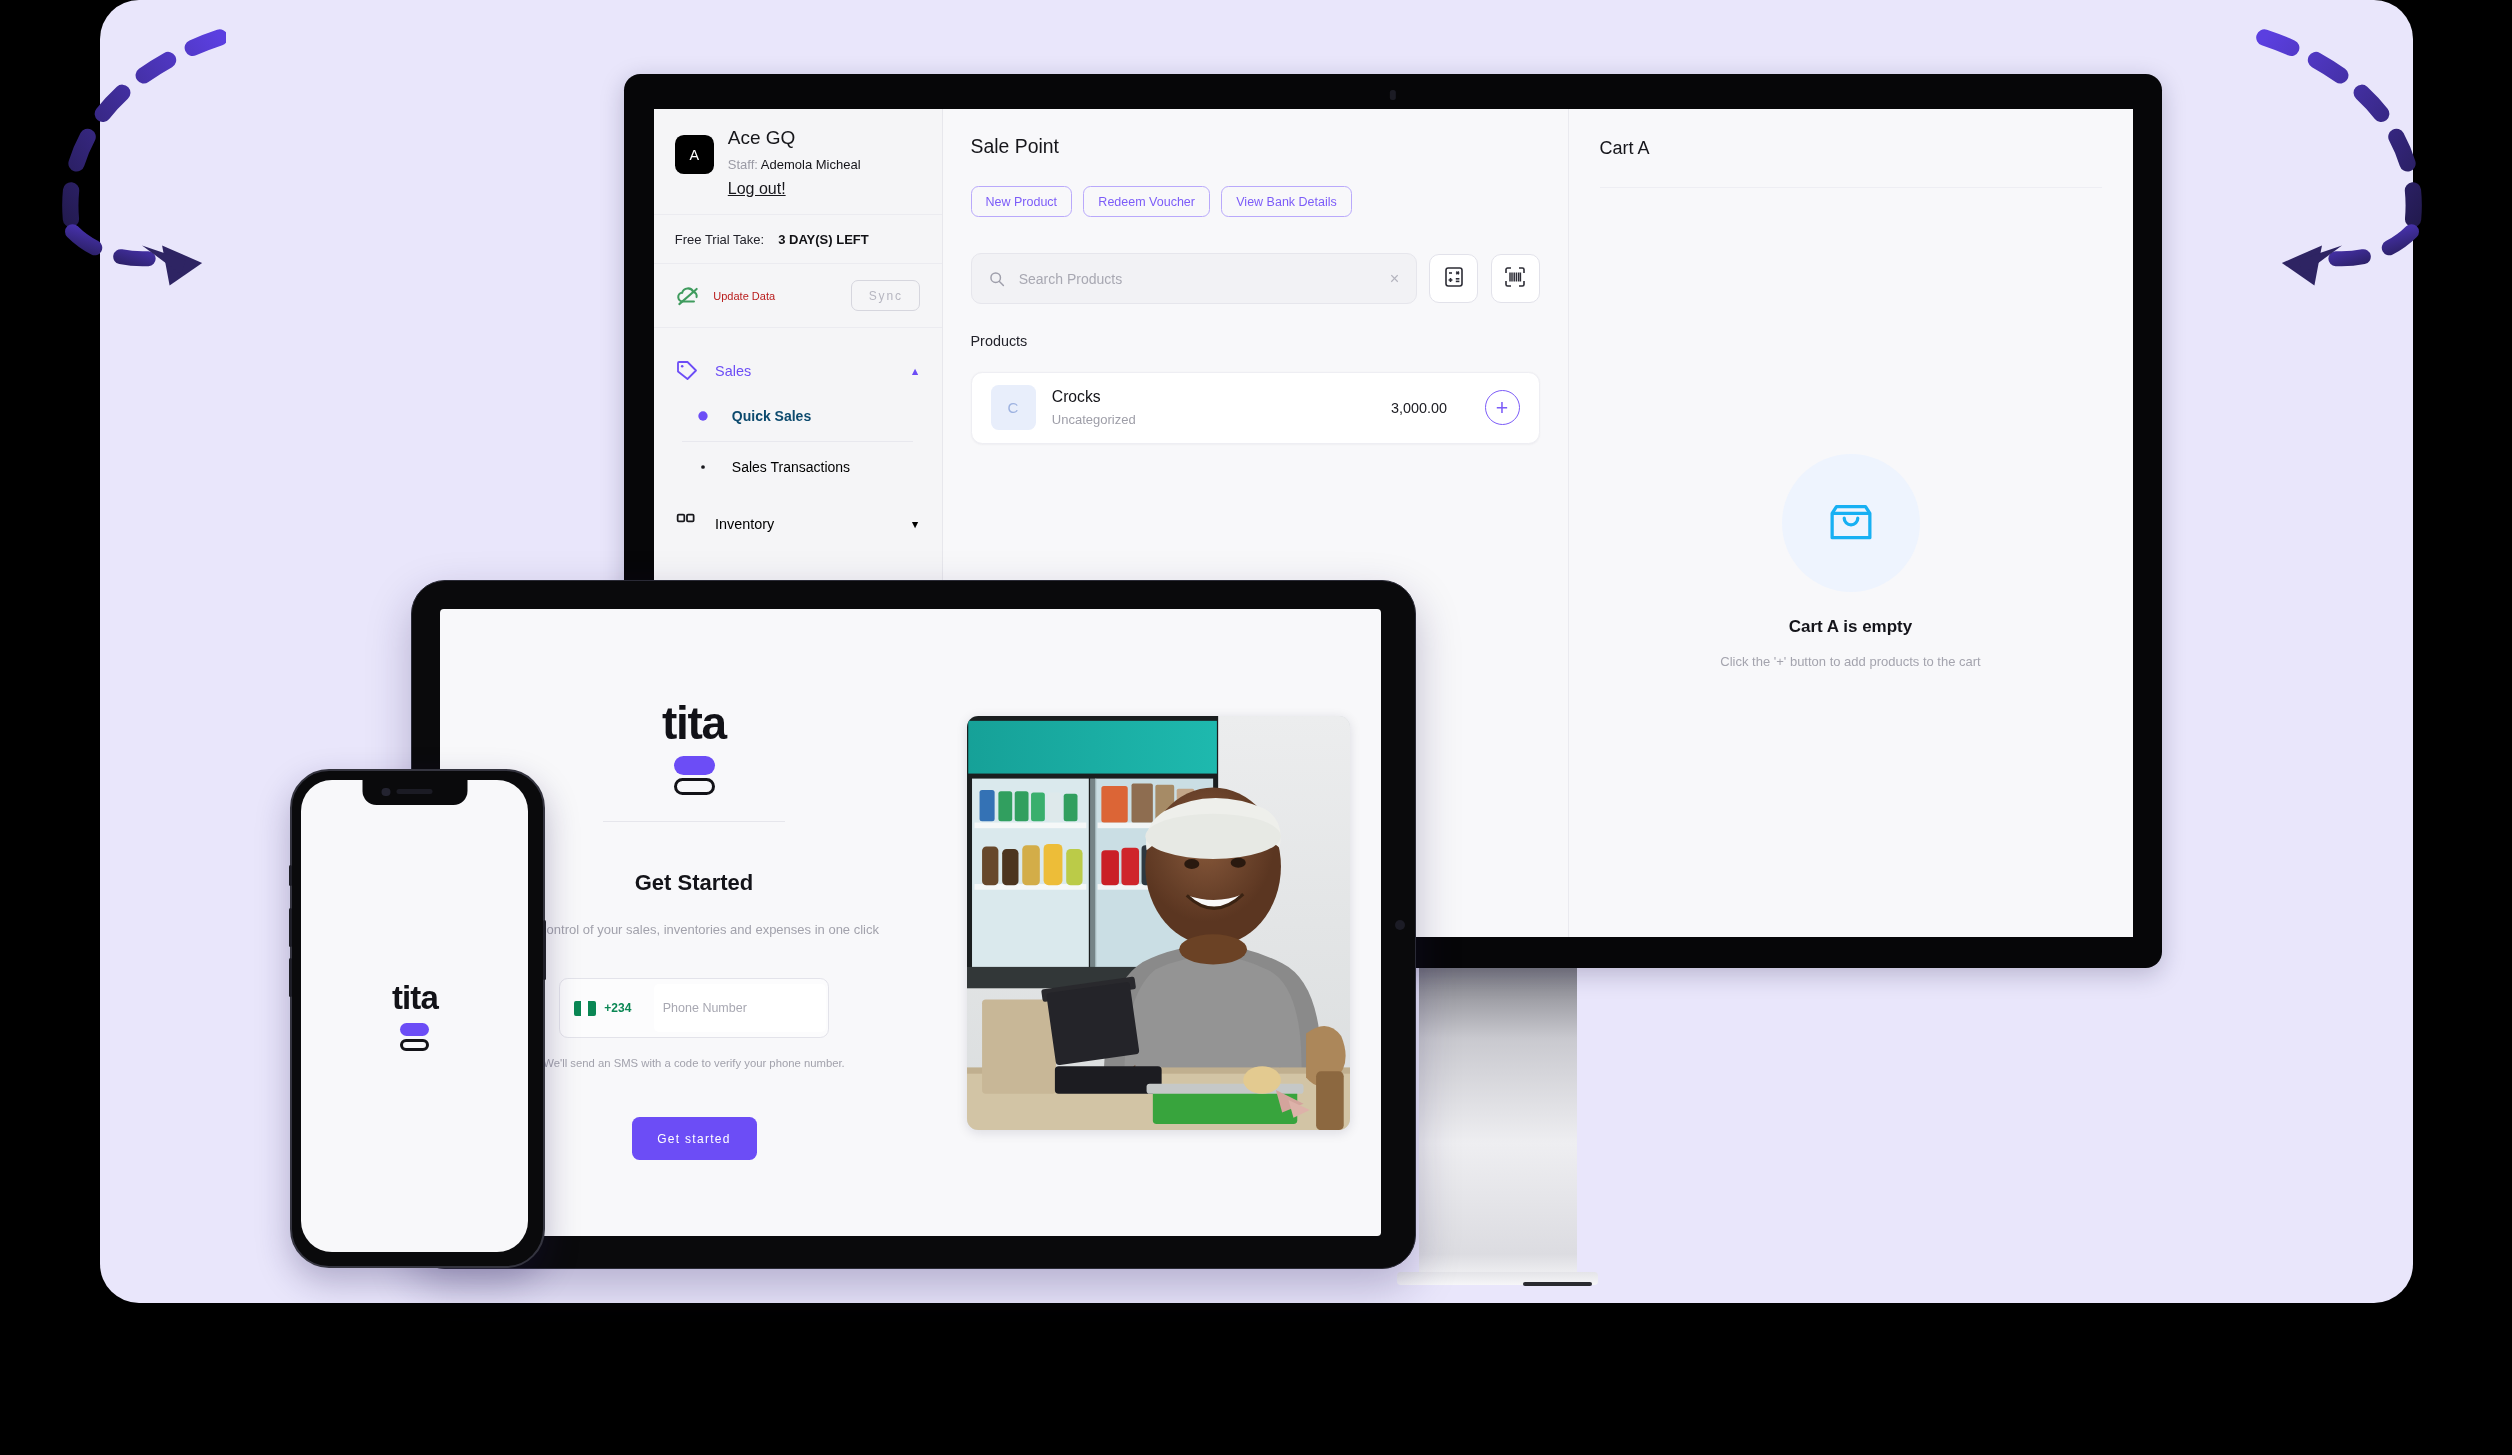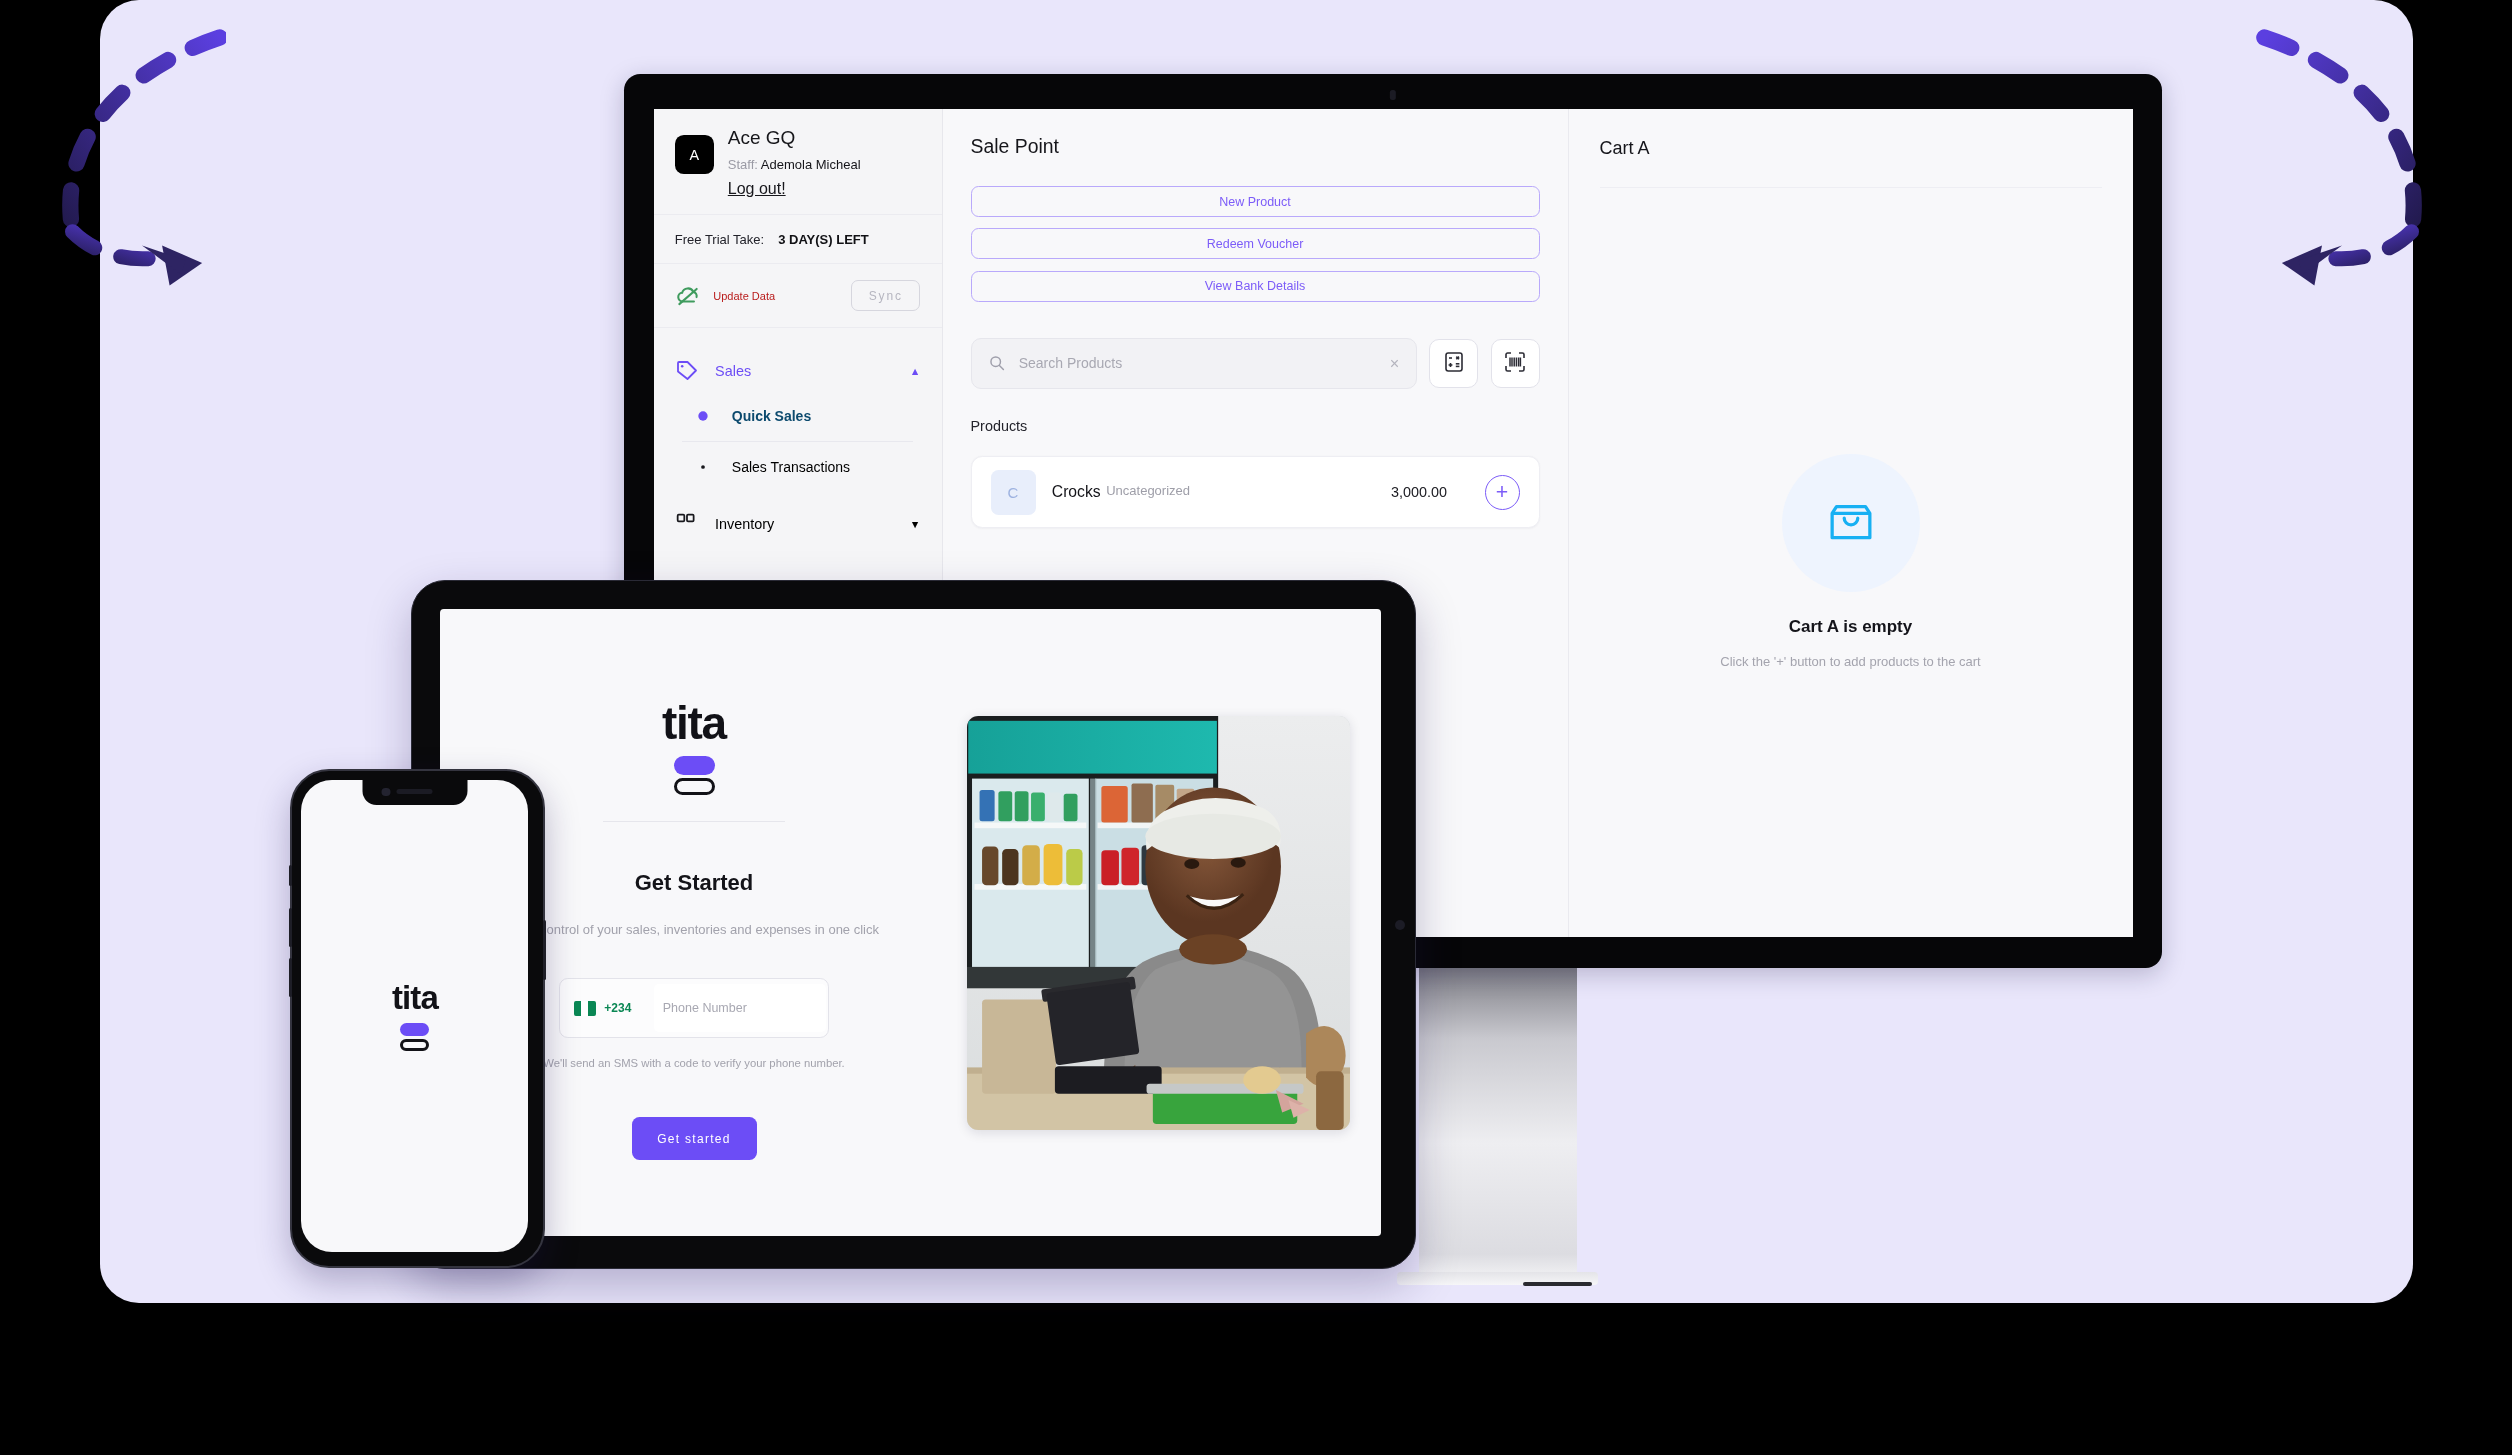--- a/index.html
+++ b/index.html
@@ -77,42 +77,42 @@
   .nav-sub{display:flex;align-items:center;gap:0;padding:8.8px 0;cursor:pointer;}
   .nav-sub .dot{width:28px;display:flex;justify-content:center;flex:none;margin-left:14px;}
   .nav-sub .lbl{font-size:14px;margin-left:15px;}
   .nav-sub.active .lbl{color:#0c4a6e;font-weight:bold;}
   .nav-div{height:0.6px;background:#e8e8ee;margin:8.8px 7.5px;}
 
   
   #pos-main{flex:1;background:#f8f8fa;padding:26px 28px;overflow:hidden;
             border-right:0.6px solid #eaeaef;}
   .pos-title{font-size:19.4px;color:#15151a;margin-bottom:28px;}
-  .pill-row{display:flex;gap:11.3px;margin-bottom:36px;flex-direction:column;}
+  .pill-row{display:flex;gap:11.3px;margin-bottom:36px;}
   .pill{border:0.6px solid #b9a9fb;border-radius:7.5px;color:#7c5cf8;font-size:12.5px;
         padding:7.5px 14px;background:transparent;cursor:pointer;
         font-family:"Liberation Sans",sans-serif;white-space:nowrap;}
   .search-row{display:flex;gap:12.5px;align-items:center;margin-bottom:29px;}
   .search-box{flex:1;background:#f2f2f5;border:0.6px solid #e6e6ec;border-radius:10px;
               height:49px;display:flex;align-items:center;padding:0 16.3px;gap:11.3px;}
   .search-box .mag{width:17.6px;height:17.6px;flex:none;}
   .search-box input{flex:1;border:none;background:transparent;outline:none;
                     font-size:14px;color:#2a2a33;font-family:"Liberation Sans",sans-serif;}
   .search-box input::placeholder{color:#a8a8b2;}
   .search-clear{color:#b4b4be;font-size:16.3px;cursor:pointer;}
   .sq-btn{width:49px;height:49px;border:0.6px solid #e2e2ea;border-radius:10px;background:#fff;
           display:flex;align-items:center;justify-content:center;cursor:pointer;flex:none;}
   .prod-label{font-size:14.4px;color:#23232b;margin-bottom:22.6px;}
   .prod-card{background:#fff;border:0.6px solid #eeeef3;border-radius:11.3px;
              height:70px;display:flex;align-items:center;padding:0 19px;gap:16.3px;
              box-shadow:0 0.6px 1.9px rgba(20,20,40,.04);}
   .prod-thumb{width:45px;height:45px;border-radius:7.5px;background:#e8eefb;
               color:#9db2e0;display:flex;align-items:center;justify-content:center;
               font-size:15px;flex:none;}
-  .prod-texts{flex:1;display:flex;gap:5.6px;}
+  .prod-texts{flex:1;display:flex;flex-direction:column;gap:5.6px;}
   .prod-name{font-size:15.7px;color:#141419;}
   .prod-cat{font-size:13px;color:#9e9ea8;}
   .prod-price{font-size:14.4px;color:#1a1a20;margin-right:21.3px;}
   .add-btn{width:33px;height:33px;border-radius:50%;border:1.3px solid #7c5cf8;
            color:#7c5cf8;display:flex;align-items:center;justify-content:center;
            font-size:21.3px;line-height:0;cursor:pointer;flex:none;}
 
   
   #cart-panel{width:502px;flex:none;background:#f8f8fa;padding:29px 31px 0 31px;
               display:flex;flex-direction:column;}

